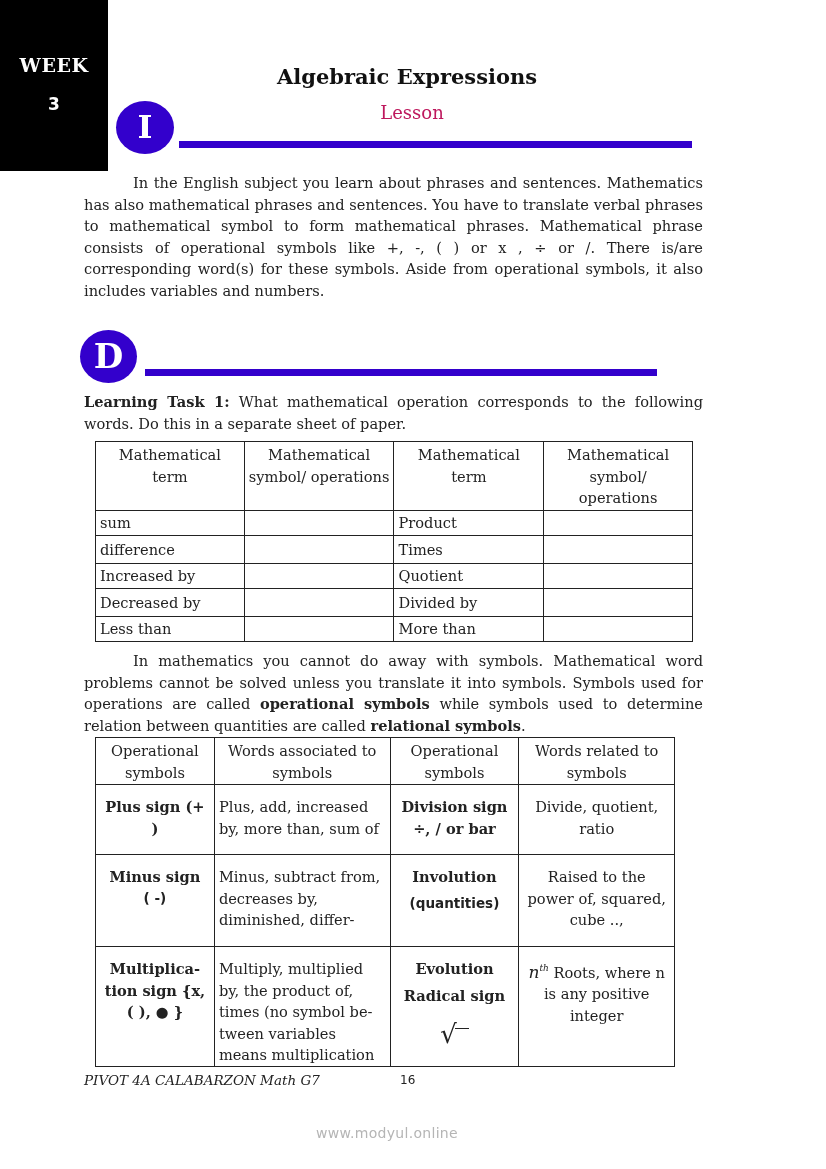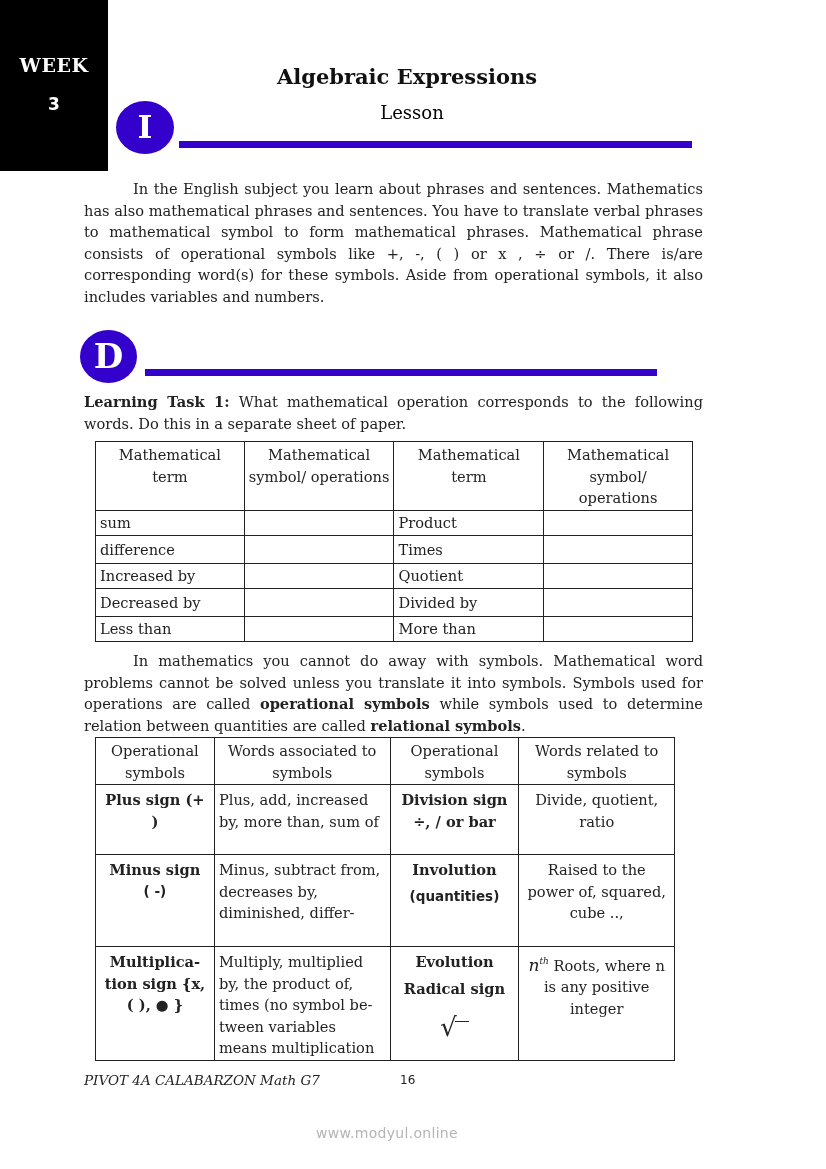--- a/index.html
+++ b/index.html
@@ -7,43 +7,43 @@
          font-family: "DejaVu Serif", "Liberation Serif", serif; color: #1a1a1a; }
   .abs { position: absolute; }
 
   .week-box { left: 0; top: 0; width: 108px; height: 171px; background: #000000; }
   .week-label { position: absolute; left: 0; width: 108px; top: 54px; text-align: center;
                 color: #fff; font-family: "DejaVu Serif", serif; font-weight: bold; font-size: 19px; letter-spacing: 0.5px; }
   .week-num { position: absolute; left: 0; width: 108px; top: 94px; text-align: center;
               color: #fff; font-family: "DejaVu Sans", sans-serif; font-weight: bold; font-size: 17px; }
 
   .title { left: 200px; width: 414px; top: 64px; text-align: center; font-weight: bold; font-size: 21px; color: #111; }
-  .subtitle { left: 312px; width: 200px; top: 102px; text-align: center; font-size: 18px; color: #000000; }
+  .subtitle { left: 312px; width: 200px; top: 102px; text-align: center; font-size: 18px; color: #be185d; }
 
   .circle { border-radius: 50%; background: #3300cc; color: #fff; text-align: center; font-weight: bold; }
   .circle-i { left: 116px; top: 101px; width: 58px; height: 53px; line-height: 53px; font-size: 32px; }
   .bar-i { left: 179px; top: 141px; width: 513px; height: 7px; background: #3300cc; }
   .circle-d { left: 80px; top: 330px; width: 57px; height: 53px; line-height: 53px; font-size: 34px; }
   .bar-d { left: 145px; top: 369px; width: 512px; height: 7px; background: #3300cc; }
 
   .para { left: 84px; width: 619px; font-size: 14.6px; line-height: 21.5px; text-align: justify; color: #222; }
   .para p { margin: 0; text-indent: 49px; }
-  .para1 { top: 178px; }
+  .para1 { top: 172px; }
   .task { top: 391px; }
   .task p { text-indent: 0; }
   .para2 { top: 650px; }
 
   table { border-collapse: collapse; position: absolute; font-size: 14.6px; color: #222; }
   td, th { border: 1.5px solid #222; padding: 0 4px; font-weight: normal; margin-left: 24px; }
   .t1 { left: 95px; top: 441px; width: 598px; }
   .t1 th { text-align: center; vertical-align: top; line-height: 21.5px; padding-top: 2px; height: 66px; }
   .t1 td { height: 24px; line-height: 22px; vertical-align: middle; }
   .t2 { left: 95px; top: 737px; width: 580px; }
   .t2 th { text-align: center; vertical-align: top; line-height: 21.5px; padding-top: 2px; height: 44px; }
-  .t2 td { vertical-align: top; line-height: 21.5px; padding-top: 4px; }
+  .t2 td { vertical-align: top; line-height: 21.5px; padding-top: 11px; }
   .t2 .b { font-weight: bold; text-align: center; }
   .t2 .c { text-align: center; }
   .t2 .bsans { font-family: "DejaVu Sans", sans-serif; font-weight: bold; font-size: 13.5px; }
   .sqrt { display: inline-block; margin-top: 18px; font-size: 26px; font-family: "DejaVu Serif", serif; }
   .sqrt span { display: inline-block; border-top: 1.5px solid #222; width: 14px; height: 1px; vertical-align: top; margin-top: 4px; margin-left: -2px; }
   .nth { font-style: italic; font-size: 17px; }
   .nth sup { font-size: 9px; }
 
   .footer-left { left: 84px; top: 1072px; font-style: italic; font-size: 13.5px; color: #222; }
   .footer-page { left: 400px; top: 1073px; font-family: "DejaVu Sans", sans-serif; font-size: 12px; color: #222; }

